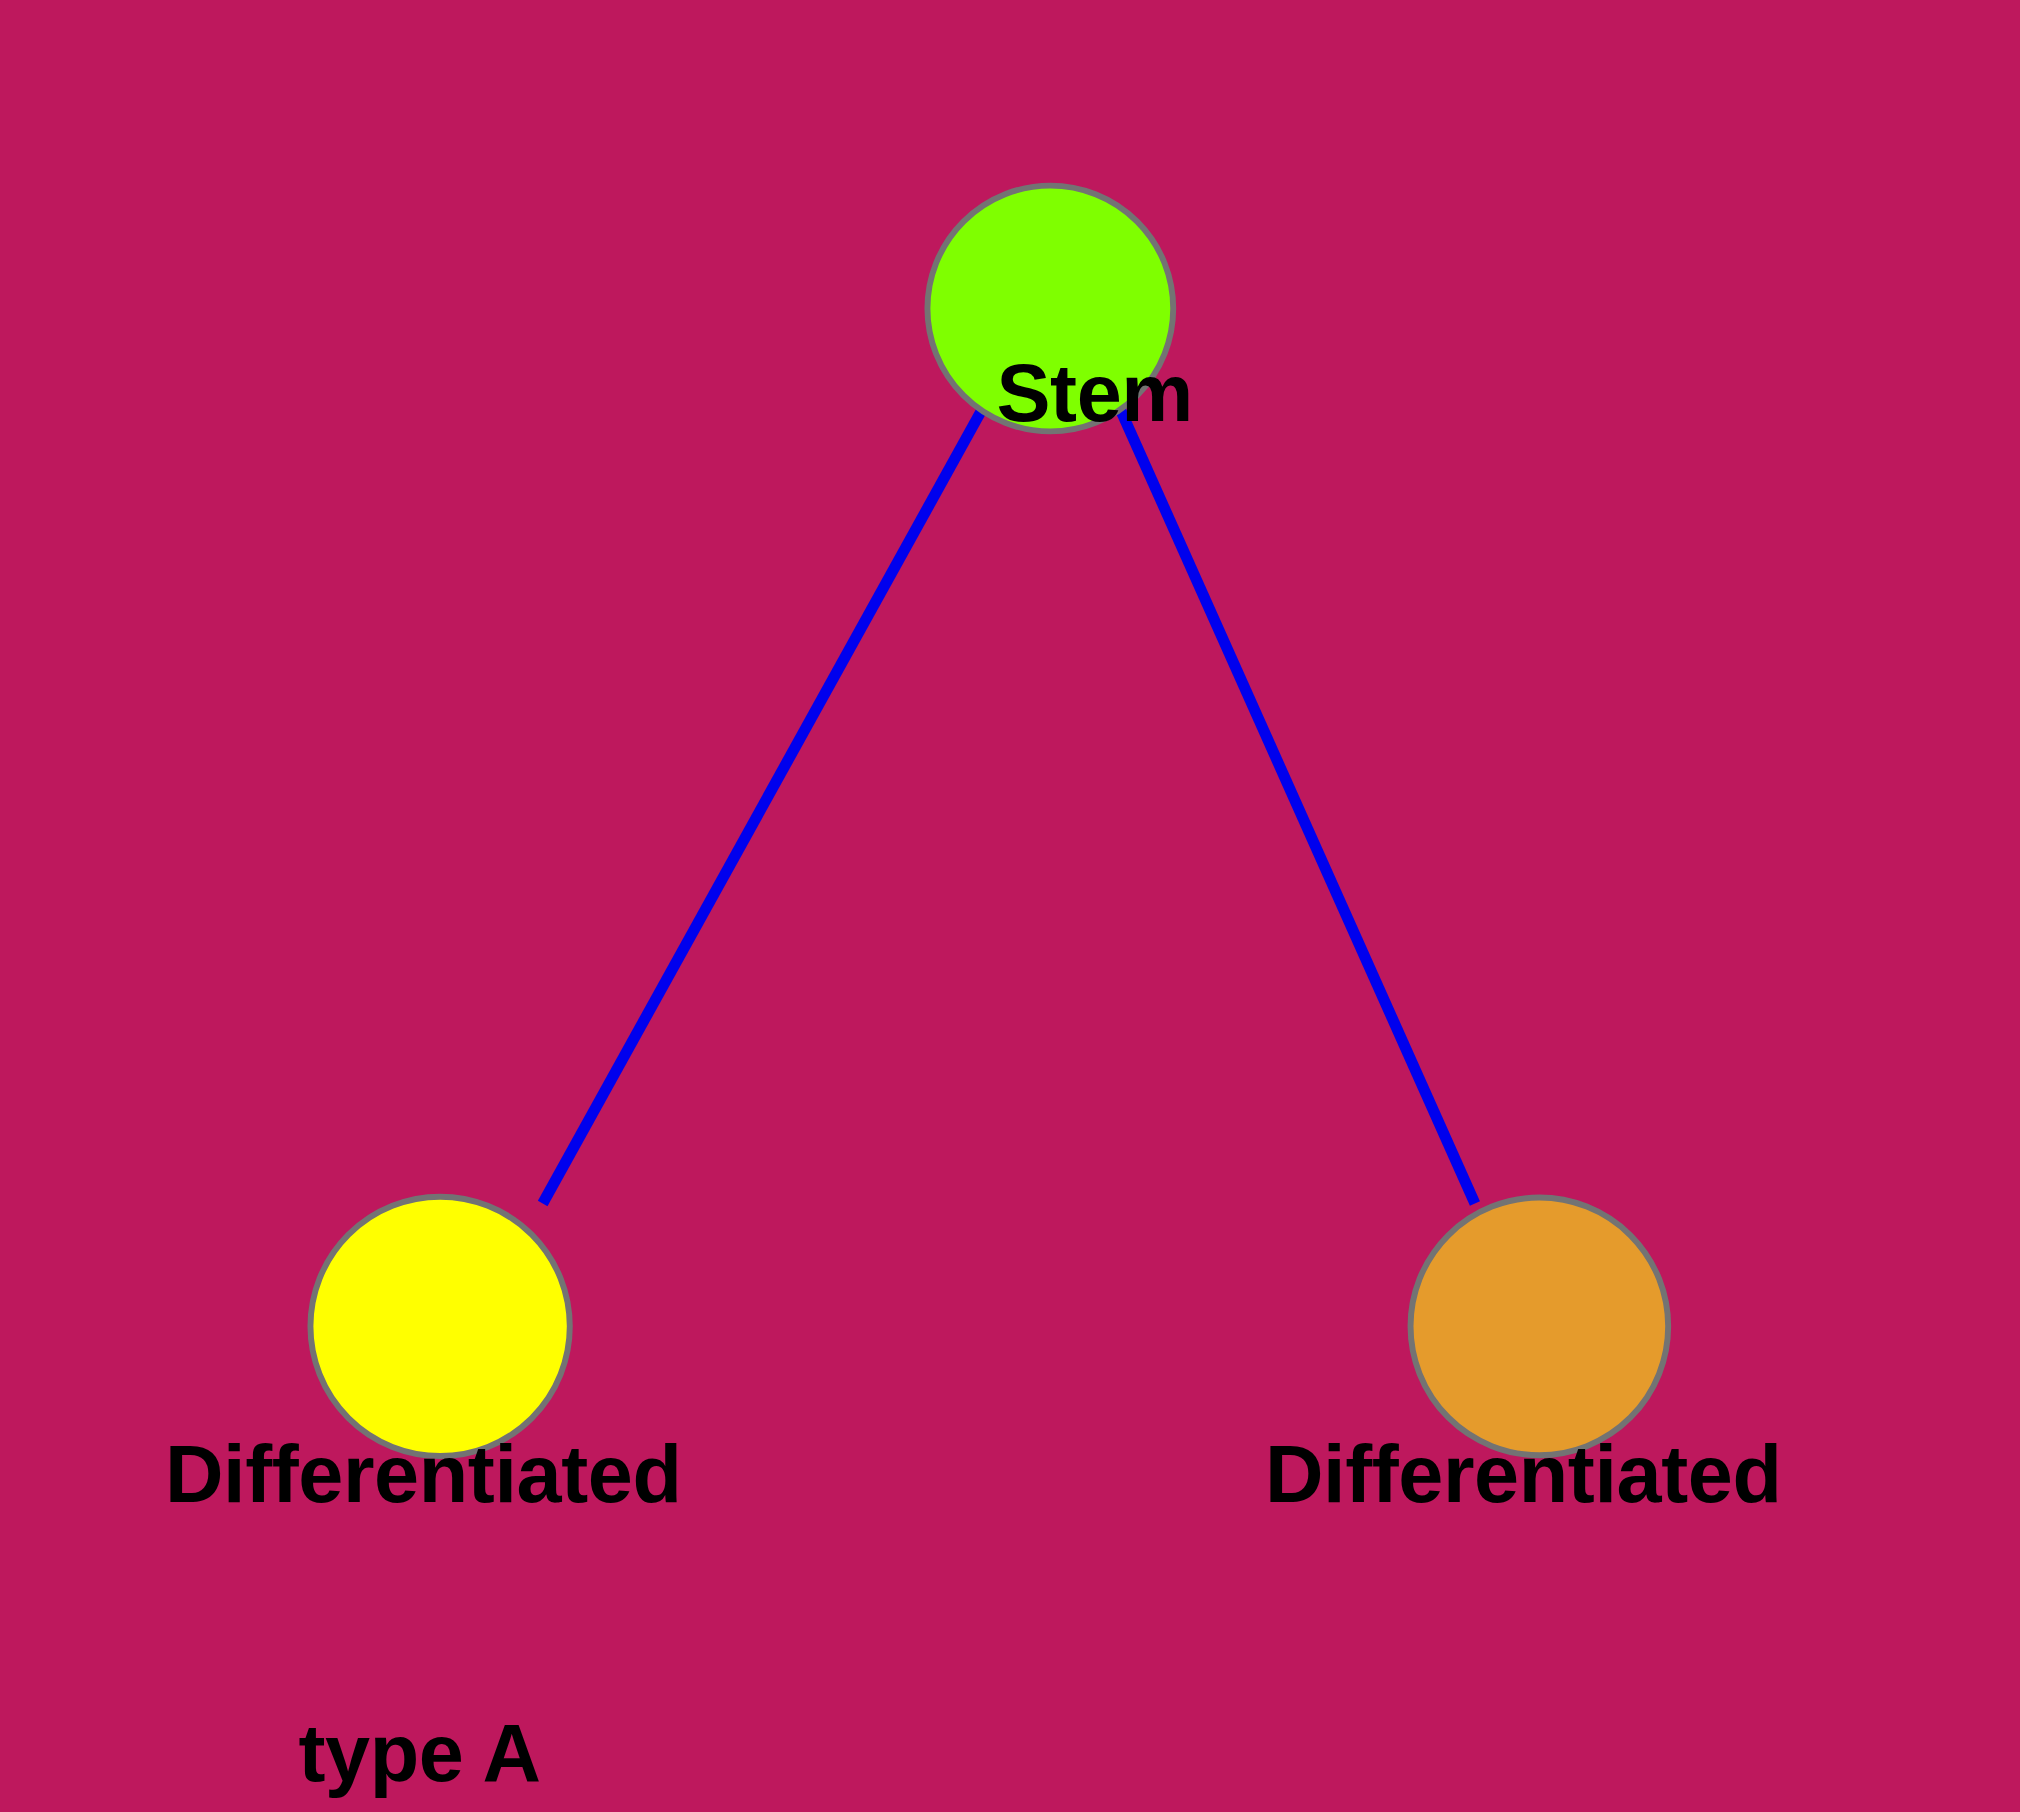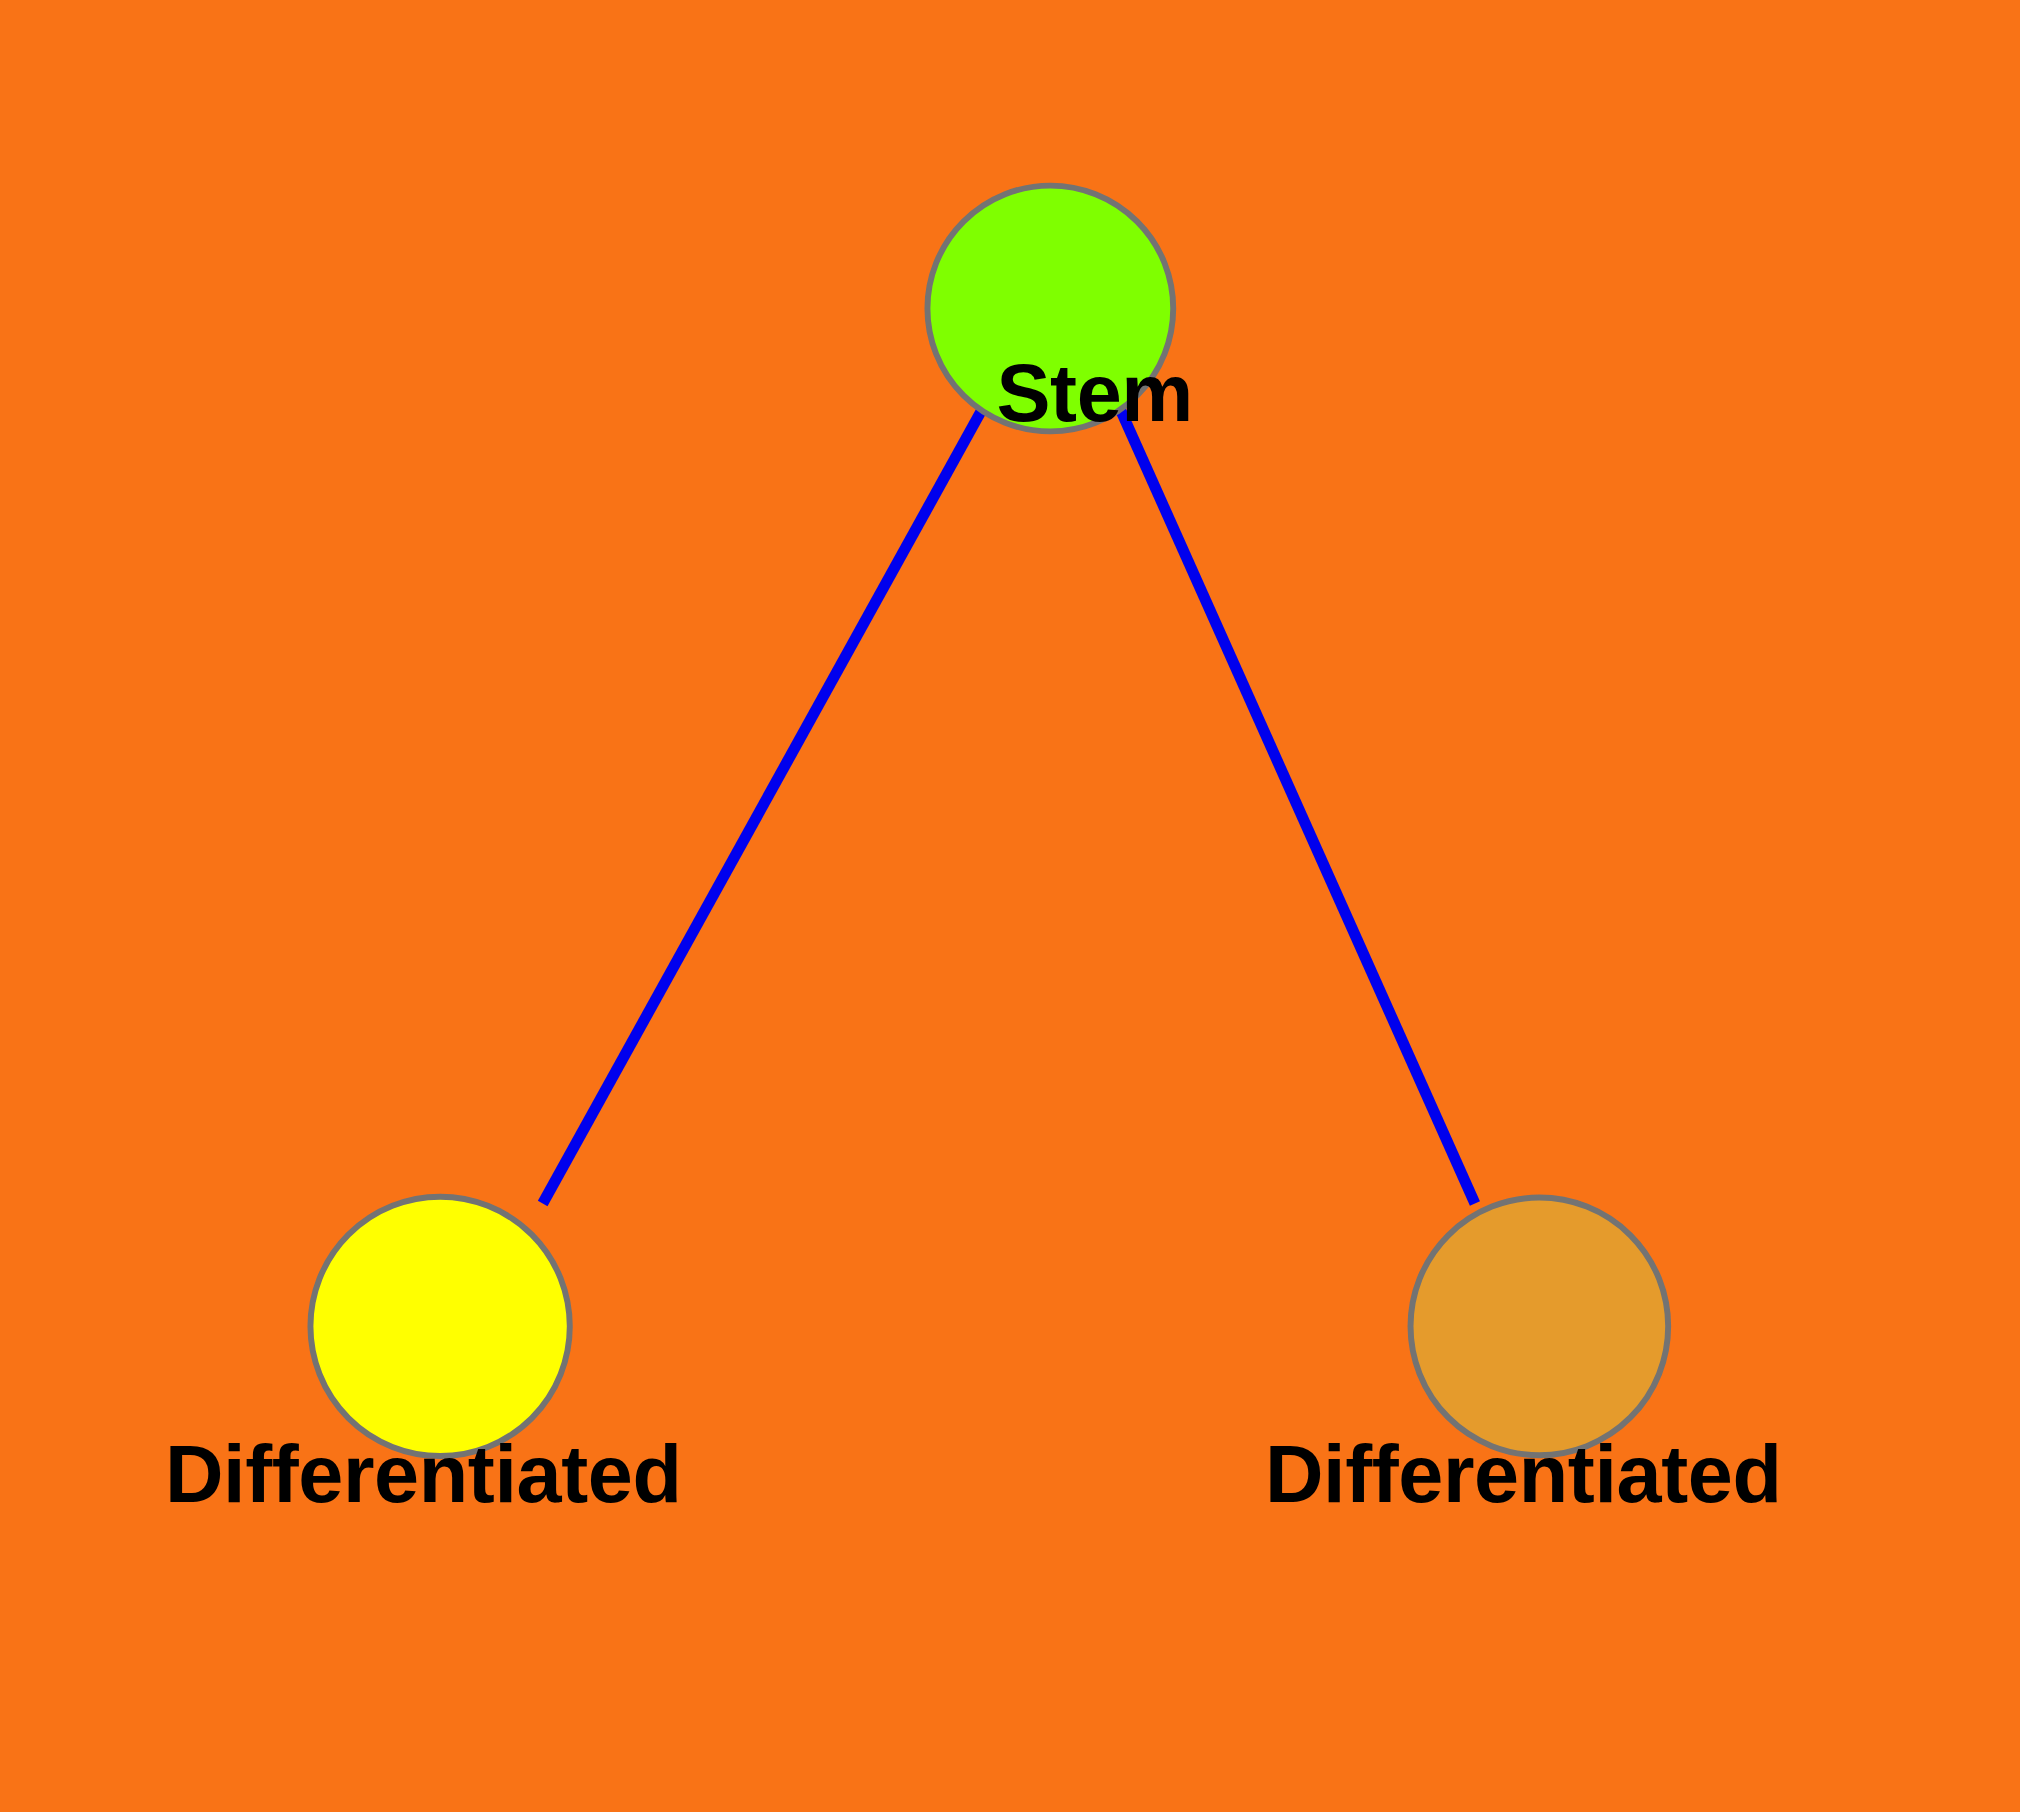--- a/index.html
+++ b/index.html
@@ -54,38 +54,39 @@
   }
   #label-type-b {
     left: 1265px;
     top: 1242px;
     width: 509px;
   }
 </style>
 </head>
 <body>
 
-<div id="canvas" style="background: #f97316;">
+<div id="canvas" style="background: #be185d;">
 
   <svg id="graph-svg" viewBox="0 0 2384 2138">
 
     <line class="edge-line" x1="1158" y1="484" x2="640" y2="1420" stroke="#0000ee"></line>
     <line class="edge-line" x1="1322" y1="484" x2="1740" y2="1420" stroke="#0000ee"></line>
 
     <circle class="node-circle" cx="1239" cy="364" r="145" fill="#7fff00" stroke="#737373"></circle>
     <circle class="node-circle" cx="519" cy="1565" r="153" fill="#ffff00" stroke="#737373"></circle>
     <circle class="node-circle" cx="1816" cy="1565" r="152" fill="#e59b2c" stroke="#737373"></circle>
   </svg>
 
   <div class="node-label" id="label-stem">
     <span>Stem</span>
   </div>
 
   <div class="node-label" id="label-type-a">
     <div>Differentiated</div>
+    <div>type A</div>
   </div>
 
   <div class="node-label" id="label-type-b">
     <div>Differentiated</div>
   </div>
 
 </div>
 
 
 </body></html>

